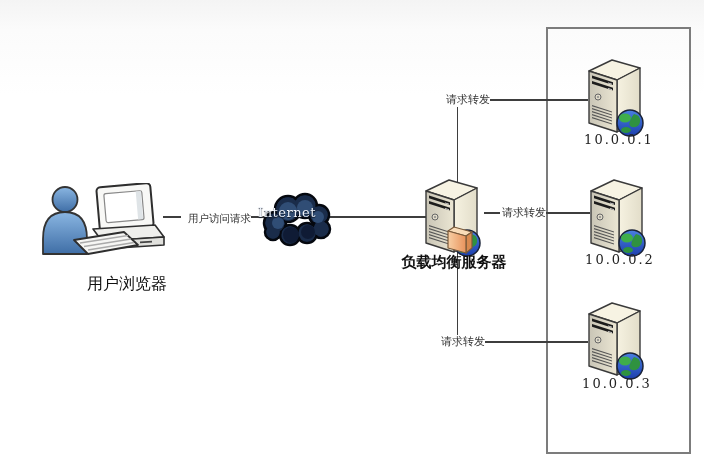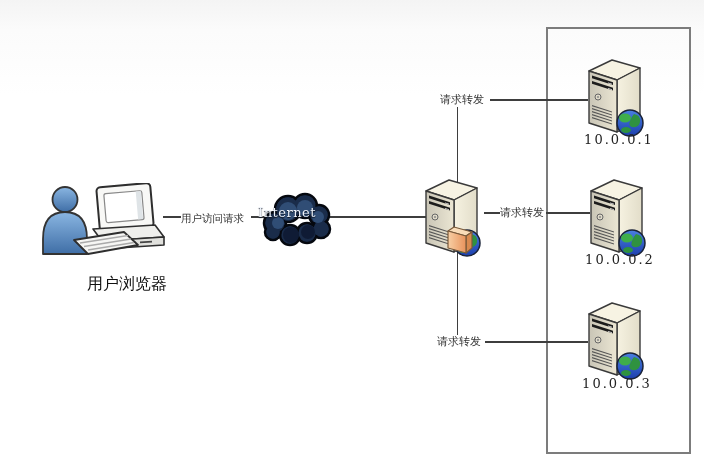--- a/index.html
+++ b/index.html
@@ -27,21 +27,21 @@
   
   .cline{background:#3e3e3e;z-index:3;}
   #line-main       {left:163px;top:216px;width:264px;height:1.5px;}
   #line-top-h      {left:457px;top:99px; width:131px;height:1.5px;}
   #line-top-v      {left:456.5px;top:99px;width:1.5px;height:92px;}
   #line-mid-h      {left:484px;top:212px;width:106px;height:1.5px;}
   #line-bottom-v   {left:456.5px;top:248px;width:1.5px;height:94px;}
   #line-bottom-h   {left:457px;top:341px;width:131px;height:1.5px;}
   
   .edge-label{
-    z-index:4;font-size:11px;color:#333;text-align:left;white-space:nowrap;
+    z-index:4;font-size:11px;color:#333;text-align:right;white-space:nowrap;
     font-family:"DejaVu Serif","Liberation Serif",serif;background:#ffffff;
     line-height:14px;
   }
   #label-user-request{left:181px;top:211px;width:70px;font-size:10.5px;}
   #label-forward-0{left:440px;top:93px;width:50px;}
   #label-forward-1{left:500px;top:206px;width:46px;}
   #label-forward-2{left:437px;top:335px;width:48px;}
   
   .node-label{z-index:5;text-align:center;white-space:nowrap;color:#111;}
   #label-user{left:57px;top:274px;width:140px;font-size:16px;font-family:Liberation Sans, sans-serif;}
@@ -189,20 +189,21 @@
   <div class="abs" id="label-internet">Internet</div>
 
   <svg class="abs icon-svg" style="left:421px;top:175px" width="64" height="84" viewBox="0 0 64 84">
     <use href="#sym-server" x="0" y="0" width="62" height="84"></use>
     <g>
       <polygon points="27,56 33,52 51,57 45,61" fill="#f9dcb8" stroke="#7a5a3a" stroke-width="1.2" stroke-linejoin="round"></polygon>
       <polygon points="45,61 51,57 51,73 45,78" fill="#d8894f" stroke="#7a5a3a" stroke-width="1.2" stroke-linejoin="round"></polygon>
       <polygon points="27,56 45,61 45,78 27,73" fill="url(#gCard)" stroke="#7a5a3a" stroke-width="1.2" stroke-linejoin="round"></polygon>
     </g>
   </svg>
+  <div class="abs node-label" id="label-lb">负载均衡服务器</div>
 
   <svg class="abs icon-svg" style="left:584px;top:55px" width="62" height="84" viewBox="0 0 62 84">
       <use href="#sym-server"></use>
     </svg>
   <div class="abs ip-label" id="ip-0">10.0.0.1</div>
 
   <svg class="abs icon-svg" style="left:586px;top:175px" width="62" height="84" viewBox="0 0 62 84">
       <use href="#sym-server"></use>
     </svg>
   <div class="abs ip-label" id="ip-1">10.0.0.2</div>

